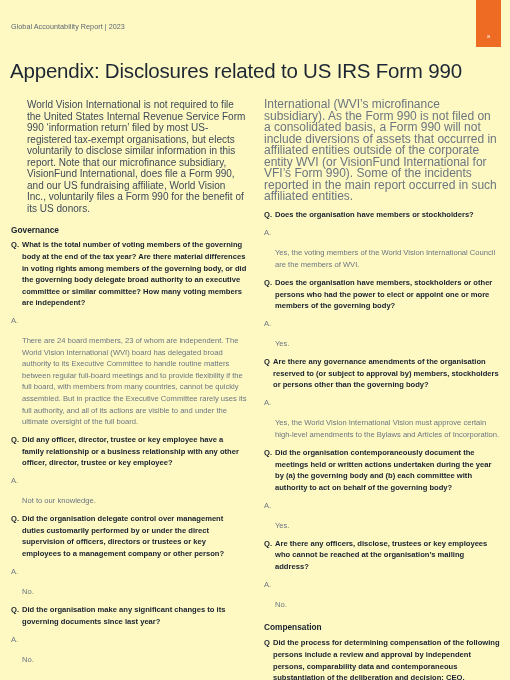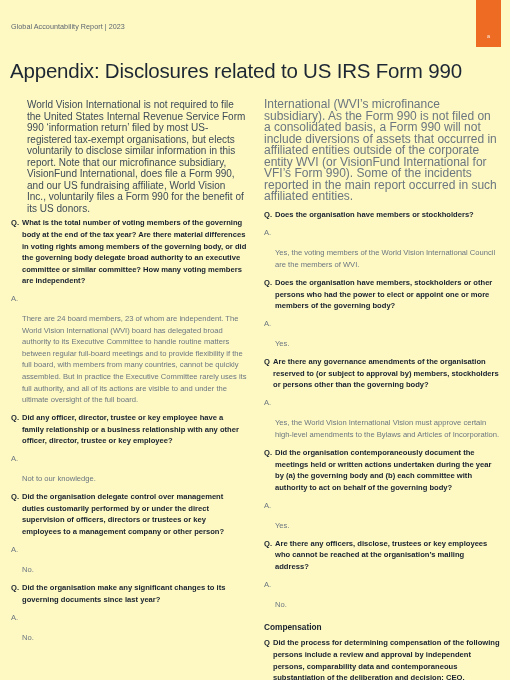--- a/index.html
+++ b/index.html
@@ -151,20 +151,21 @@
   </div>
 
   <div class="running-head">Global Accountability Report  |  2023</div>
 
   <h1 class="doc-title">Appendix: Disclosures related to US IRS Form 990</h1>
 
   <div class="columns">
 
     <div class="col" id="left-col">
       <p class="intro-para">World Vision International is not required to file the United States Internal Revenue Service Form 990 ‘information return’ filed by most US-registered tax-exempt organisations, but elects voluntarily to disclose similar information in this report. Note that our microfinance subsidiary, VisionFund International, does file a Form 990, and our US fundraising affiliate, World Vision Inc., voluntarily files a Form 990 for the benefit of its US donors.</p>
+      <h2 class="section-heading">Governance</h2>
       <div id="left-items">
           <div class="qa q first">
             <div class="qa-label">Q.</div>
             <div class="qa-text">What is the total number of voting members of the governing body at the end of the tax year? Are there material differences in voting rights among members of the governing body, or did the governing body delegate broad authority to an executive committee or similar committee? How many voting members are independent?</div>
           </div>
           <div class="qa a">
             <div class="qa-label">A.</div>
             <div class="qa-text">There are 24 board members, 23 of whom are independent. The World Vision International (WVI) board has delegated broad authority to its Executive Committee to handle routine matters between regular full-board meetings and to provide flexibility if the full board, with members from many countries, cannot be quickly assembled. But in practice the Executive Committee rarely uses its full authority, and all of its actions are visible to and under the ultimate oversight of the full board.</div>
           </div>
           <div class="qa q">

